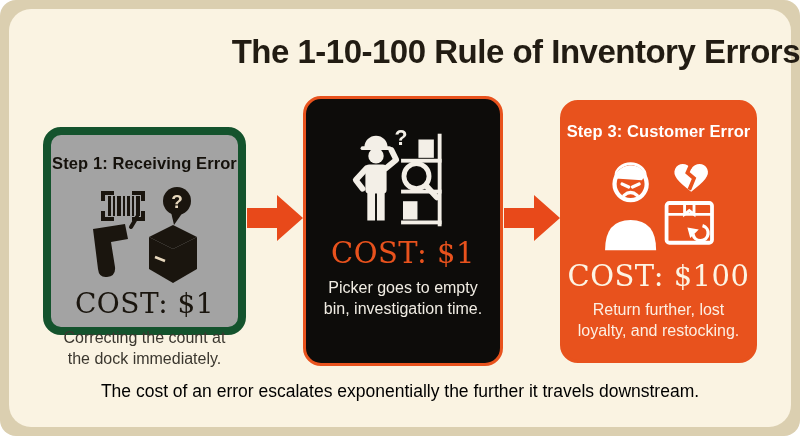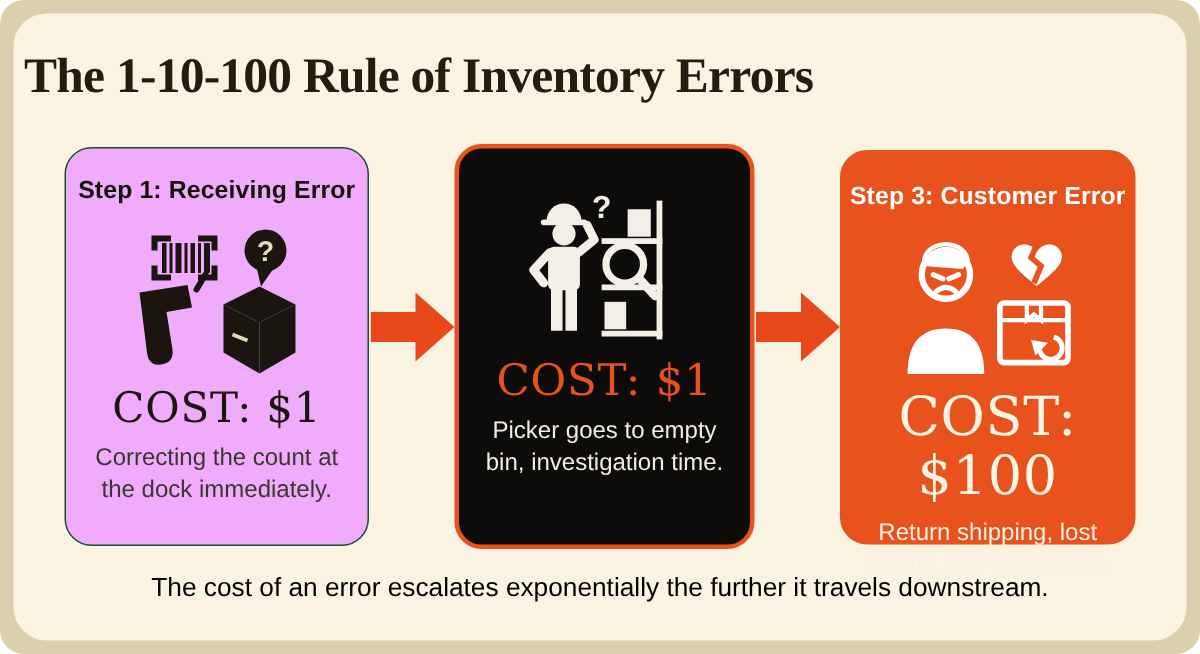--- a/index.html
+++ b/index.html
@@ -7,47 +7,47 @@
   .frame {
     position:relative; width:800px; height:436px;
     background:#dbcfb0; border-radius:16px; overflow:hidden;
   }
   .panel {
     position:absolute; inset:9px;
     background:#faf3e2; border-radius:22px;
   }
   .title {
     position:absolute; top:33px; left:0; width:100%;
-    text-align:left;
-    font-family:Liberation Serif, serif; font-weight:bold;
-    font-size:33px; letter-spacing:-0.5px; color:#221c13;padding-left:16px;
+    text-align:right;
+    font-family:Liberation Sans, sans-serif; font-weight:bold;
+    font-size:33px; letter-spacing:-0.5px; color:#221c13;
   }
   .cards-row {
     position:absolute; top:96px; left:43px; width:714px; height:270px;
     display:flex; align-items:center; justify-content:space-between;
   }
   .card {
     display:flex; flex-direction:column; align-items:center;
     border-radius:18px; text-align:center; padding-top:19px;
   }
-  .card-1 { width:203px; height:266px; background:#f0abfc; border:1px solid #14532d; }
+  .card-1 { width:203px; height:208px; background:#a3a3a3; border:8px solid #14532d; }
   .card-2 { width:200px; height:270px; background:#0d0c0a; border:3px solid #e8521d; }
   .card-3 { width:197px; height:263px; background:#e8521d; border:3px solid #e8521d; }
   .step-label { font-size:16.5px; font-weight:bold; letter-spacing:0.1px; }
   .card-1 .step-label { color:#15110b; }
   .card-2 .step-label { color:#f7f4ec; }
   .card-3 .step-label { color:#ffffff; }
   .icon-box { height:108px; margin:8px 0 4px 0; display:flex; align-items:center; justify-content:center; }
   .cost {
     font-family:"DejaVu Serif", serif; font-weight:normal;
     font-size:28px; letter-spacing:0.5px; line-height:1.1;
   }
   .card-1 .cost { color:#1a150e; }
   .card-2 .cost { color:#e8521d; font-size:29px; }
-  .card-3 .cost { color:#fdf4e3; font-size:36px; }
+  .card-3 .cost { color:#fdf4e3; font-size:29px; }
   .desc {
     margin-top:8px; font-size:16px; line-height:1.3; padding:0 8px;text-align:center;
   }
   .card-1 .desc { color:#3b372f; }
   .card-2 .desc { color:#f0ece3; }
   .card-3 .desc { color:#fcefe2; }
   .arrow { position:relative; top:-11px; flex:0 0 auto; }
   .caption {
     position:absolute; top:381px; left:0; width:100%;
     text-align:center; font-size:17.5px; color:#000000;
@@ -155,19 +155,19 @@
           <path d="M104,20 c-4,-7 -14,-7 -17,0 c-3,7 3,13 17,24 c14,-11 20,-17 17,-24 c-3,-7 -13,-7 -17,0 z" fill="#ffffff"></path>
           <polyline points="104,15 100,24 107,30 102,42" stroke="#e8521d" stroke-width="4" fill="none"></polyline>
           <rect x="78" y="56" width="48" height="42" rx="3" stroke="#ffffff" stroke-width="4" fill="none"></rect>
           <line x1="78" y1="68" x2="126" y2="68" stroke="#ffffff" stroke-width="3"></line>
           <path d="M97,56 v12 l5,-4 5,4 v-12" stroke="#ffffff" stroke-width="3" fill="none"></path>
           <path d="M116,80 a8,8 0 1 1 -10,9" stroke="#ffffff" stroke-width="3.5" fill="none"></path>
           <polygon points="100,82 112,84 103,93" fill="#ffffff"></polygon>
         </svg>
       </div>
       <div class="cost">COST: $100</div>
-      <div class="desc">Return shipping, lost loyalty, and restocking.</div>
+      <div class="desc">Return further, lost loyalty, and restocking.</div>
     </div>
 
   </div>
 
   <div class="caption">The cost of an error escalates exponentially the further it travels downstream.</div>
 </div>
 
 </body></html>

